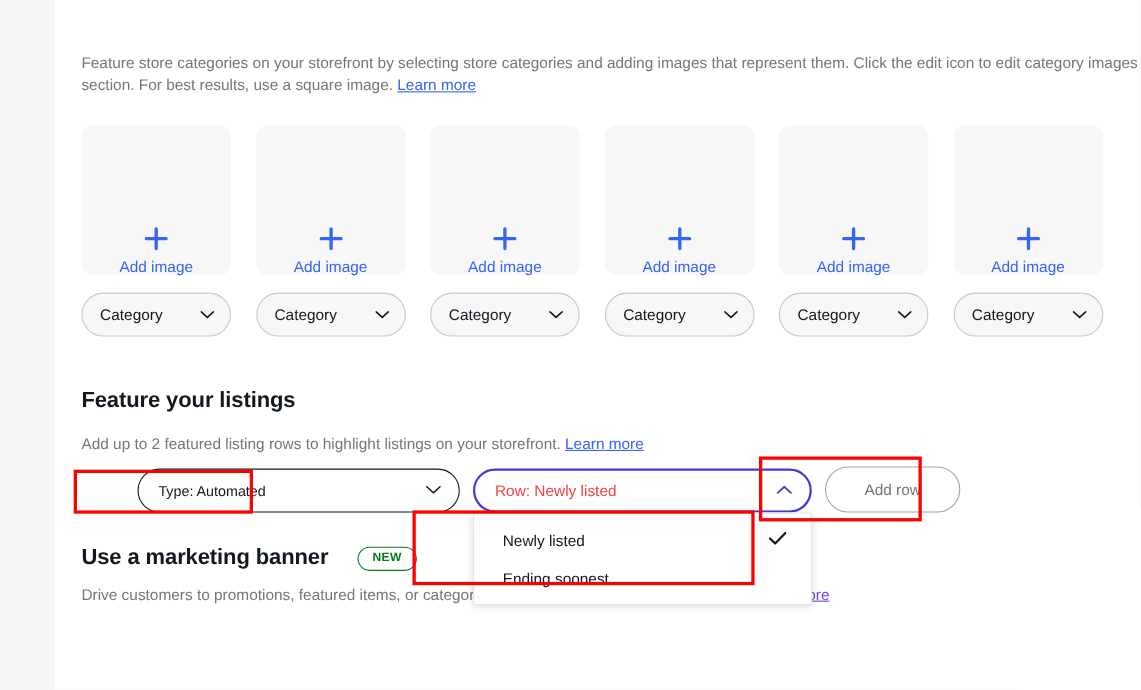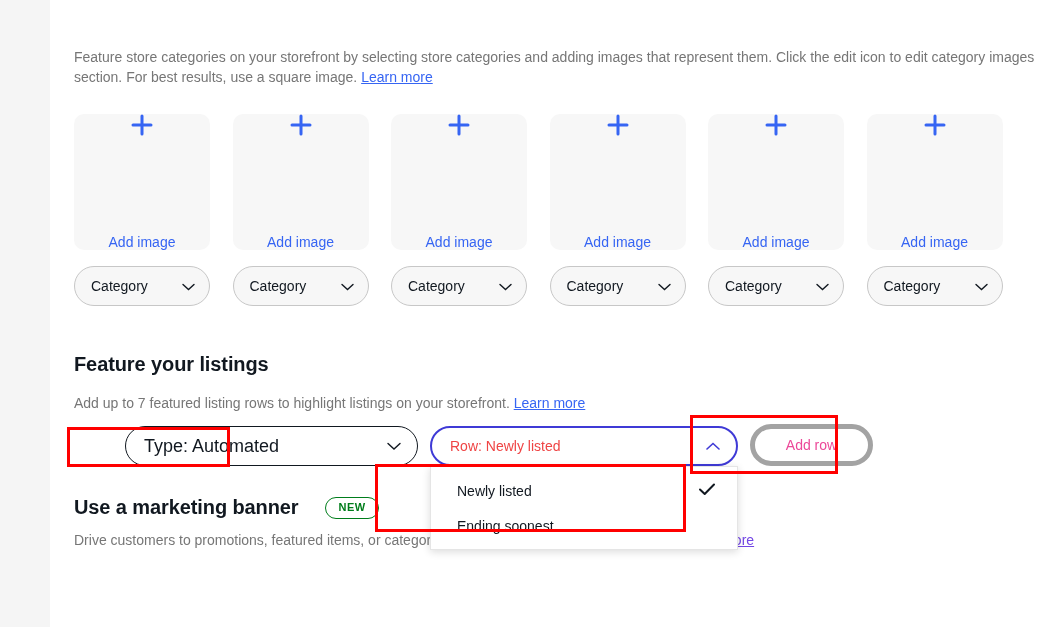--- a/index.html
+++ b/index.html
@@ -59,21 +59,21 @@
     gap: 22.5px;
   }
   .card-col { width: 136px; }
   .image-tile {
     width: 136px; height: 136px;
     background: #f7f7f7;
     border-radius: 10px;
     display: flex;
     flex-direction: column;
     align-items: center;
-    justify-content: space-between;
+    justify-content: flex-end;
     cursor: pointer;
   }
   .plus-icon {
     color: #3665f3;
     line-height: 1;
     margin-bottom: 6px;
   }
   .plus-icon svg { display: block; }
   .add-image-label {
     font-size: 14px;
@@ -106,21 +106,21 @@
     display: flex;
     align-items: center;
     justify-content: space-between;
     padding: 0 16px 0 18px;
     cursor: pointer;
   }
   #type-select {
     left: 75px; top: 426px; width: 293px;
     border: 1px solid #111820;
   }
-  #type-select .lbl { font-size: 18px; color: #111820; }
+  #type-select .lbl { font-size: 13px; color: #111820; }
 
   #row-select {
     left: 380px; top: 426px; width: 308px;
     border: 2px solid #3f3ad6;
   }
   #row-select .lbl { font-size: 14px; color: #ef4444; }
   #row-select .chev { color: #3f3ad6; }
 
   #row-dropdown {
     position: absolute;
@@ -143,23 +143,23 @@
     cursor: pointer;
     gap: 39px;
   }
   .check { color: #111820; display: block; }
 
   .outline-btn {
     position: absolute;
     display: flex;
     align-items: center;
     justify-content: center;
-    border: 5px solid #a3a3a3;
+    border: 1px solid #a3a3a3;
     border-radius: 22px;
-    color: #ec4899;
+    color: #737373;
     font-size: 14px;
     background: #ffffff;
     cursor: pointer;
   }
   #add-row-btn { left: 700px; top: 424px; width: 123px; height: 42px; }
   #add-banner-btn { left: 74px; top: 573px; width: 127px; height: 41px; }
 
   
   #banner-heading-wrap {
     position: absolute; left: 24px; top: 496px;
@@ -314,21 +314,21 @@
               </svg>
           </span>
         </div>
       </div>
 
     </div>
 
     <h2 id="listings-title" class="section-title">Feature your listings</h2>
 
     <p id="listings-desc" class="section-desc">
-      <span>Add up to 7 featured listing rows to highlight listings on your storefront. </span><a class="learn-more">Learn more</a>
+      <span>Add up to 2 featured listing rows to highlight listings on your storefront. </span><a class="learn-more">Learn more</a>
     </p>
 
     <div id="type-select" class="pill-select">
       <span class="lbl">Type: Automated</span>
       <span class="chev">
         <svg width="14" height="9" viewBox="0 0 14 9">
             <path d="M1 1.5L7 7L13 1.5" stroke="currentColor" stroke-width="1.4" fill="none" stroke-linecap="round"></path>
           </svg>
       </span>
     </div>

